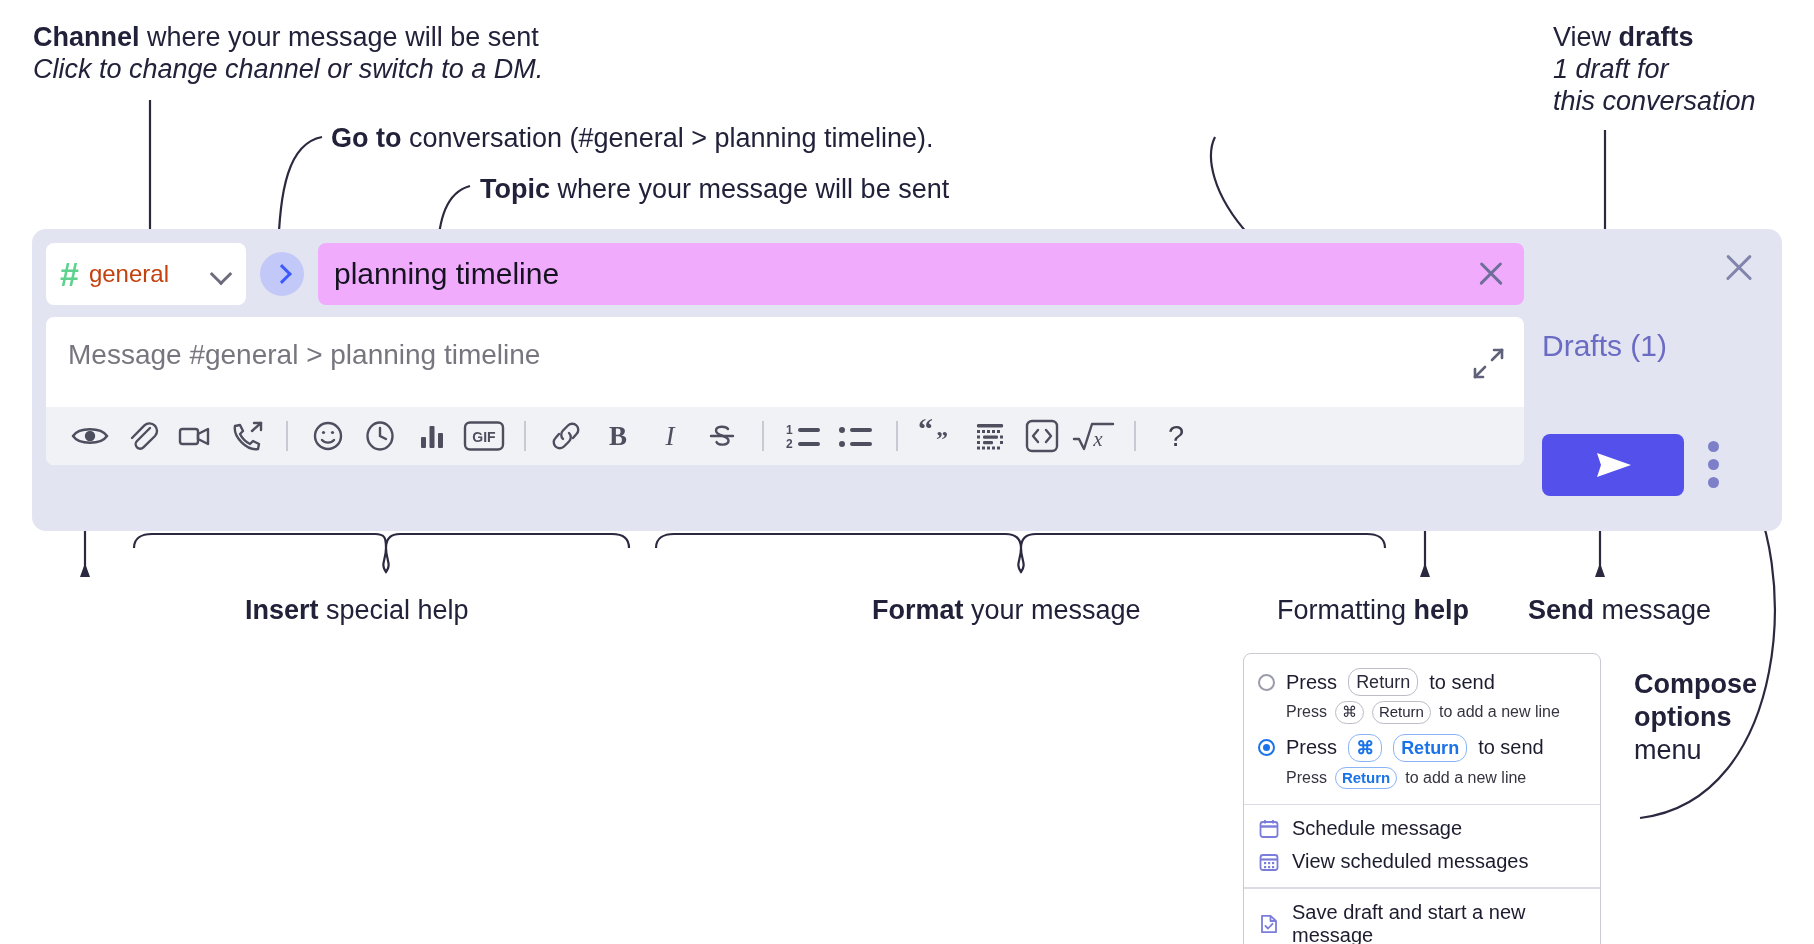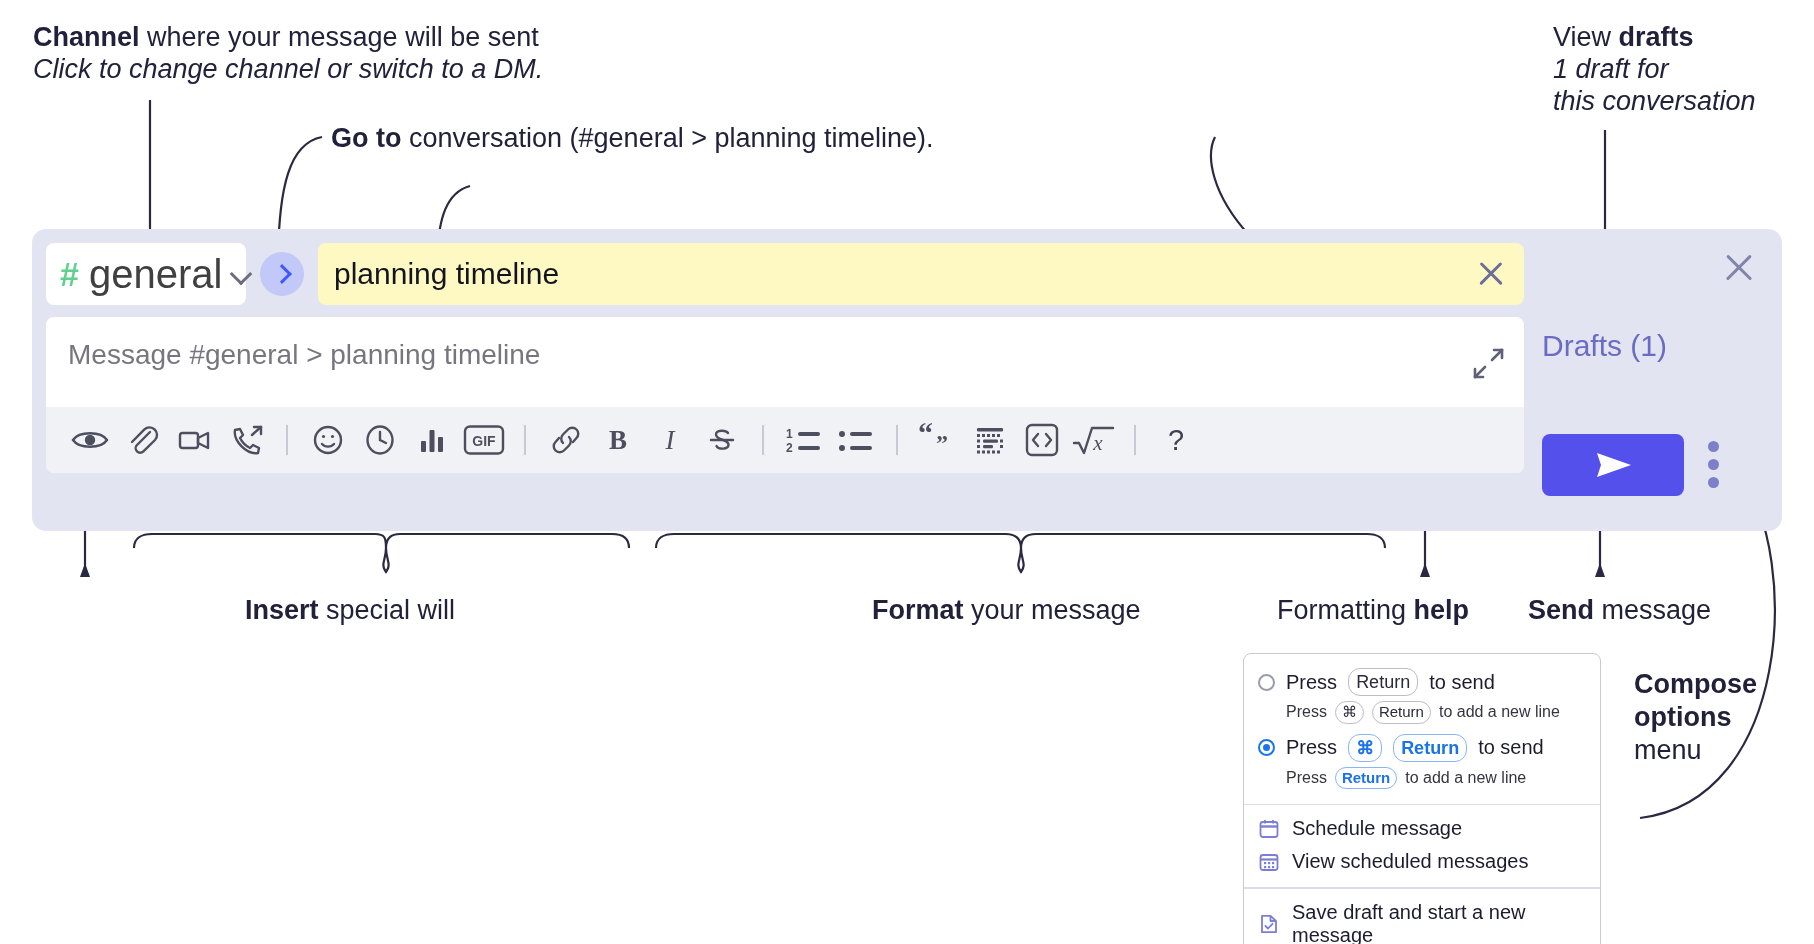--- a/index.html
+++ b/index.html
@@ -30,41 +30,41 @@
   }
   .compose-inner{position:absolute;left:14px;top:14px;width:1478px;}
 
   .row-top{display:flex;align-items:center;height:62px;gap:14px;}
 
   .channel-pill{
     width:200px;height:62px;background:#fff;border-radius:8px;
     display:flex;align-items:center;padding:0 14px;box-sizing:border-box;gap:10px;
   }
   .hash{color:#5fd18e;font-size:34px;font-weight:bold;line-height:1;}
-  .channel-name{font-size:40px;color:#404040;flex:1;}
+  .channel-name{font-size:24px;color:#c2410c;flex:1;}
   .chev{width:20px;height:20px;position:relative;flex:none;}
   .chev:before{
     content:"";position:absolute;left:1px;top:2px;width:13px;height:13px;
     border-right:3px solid #6d6c7c;border-bottom:3px solid #6d6c7c;
     transform:rotate(45deg);
   }
 
   .goto-btn{
     width:44px;height:44px;border-radius:50%;background:#c2c8f7;
     display:flex;align-items:center;justify-content:center;flex:none;
   }
   .goto-btn .g{width:14px;height:14px;position:relative;}
   .goto-btn .g:before{
     content:"";position:absolute;left:0;top:0;width:11px;height:11px;
     border-right:3.5px solid #3d5afe;border-top:3.5px solid #3d5afe;
     transform:rotate(45deg);
   }
 
   .topic-field{
-    flex:1;height:62px;background:#fef9c3;border-radius:8px;
+    flex:1;height:62px;background:#f0abfc;border-radius:8px;
     display:flex;align-items:center;padding:0 16px;box-sizing:border-box;
   }
   .topic-text{font-size:30px;color:#14131f;flex:1;}
   .xclose{width:34px;height:34px;position:relative;flex:none;}
   .xclose:before,.xclose:after{
     content:"";position:absolute;left:2px;top:15px;width:30px;height:3.4px;
     background:#6e6f99;border-radius:2px;
   }
   .xclose:before{transform:rotate(45deg);}
   .xclose:after{transform:rotate(-45deg);}
@@ -75,21 +75,21 @@
   }
   .msg-area{height:90px;position:relative;}
   .placeholder{
     position:absolute;left:22px;top:22px;font-size:28px;color:#77767f;
   }
   .expand-ic{
     position:absolute;right:20px;top:30px;width:32px;height:32px;
   }
 
   .toolbar{
-    height:66px;background:#f1f2f6;display:flex;align-items:center;
+    height:58px;background:#f1f2f6;display:flex;align-items:center;
     padding:0 18px;box-sizing:border-box;gap:0;
   }
   .tb-item{
     width:52px;height:52px;display:flex;align-items:center;justify-content:center;
     flex:none;
   }
   .tb-sep{width:2px;height:30px;background:#c8c9d2;margin:0 14px;flex:none;}
 
   
   .right-col{position:absolute;right:0;top:0;width:254px;height:256px;}
@@ -206,31 +206,34 @@
 
   <div class="anno" id="a-channel">
     <span class="ln"><b>Channel</b><span> where your message will be sent</span></span>
     <span class="ln"><i>Click to change channel or switch to a DM.</i></span>
   </div>
 
   <div class="anno" id="a-goto">
     <b>Go to</b><span> conversation (#general &gt; planning timeline).</span>
   </div>
 
+  <div class="anno" id="a-topic">
+    <b>Topic</b><span> where your message will be sent</span>
+  </div>
 
 
   <div class="anno" id="a-drafts">
     <span class="ln"><span>View </span><b>drafts</b></span>
     <span class="ln"><i>1 draft for</i></span>
     <span class="ln"><i>this conversation</i></span>
   </div>
 
 
   <div class="anno" id="a-insert">
-    <b>Insert</b><span> special will</span>
+    <b>Insert</b><span> special help</span>
   </div>
 
   <div class="anno" id="a-format">
     <b>Format</b><span> your message</span>
   </div>
 
   <div class="anno" id="a-help">
     <span>Formatting </span><b>help</b>
   </div>
 

